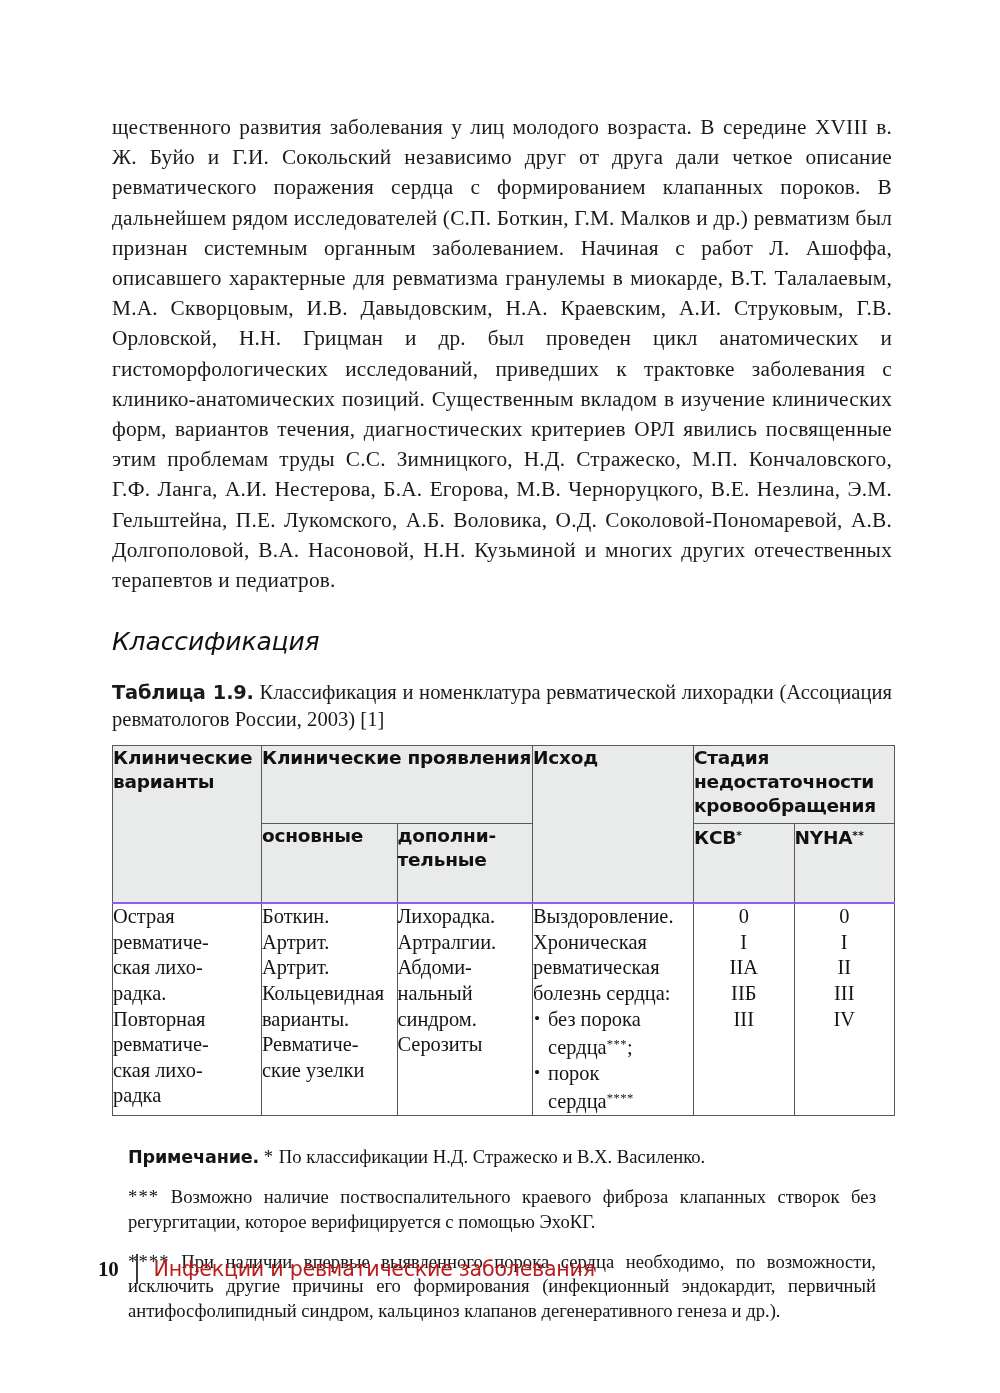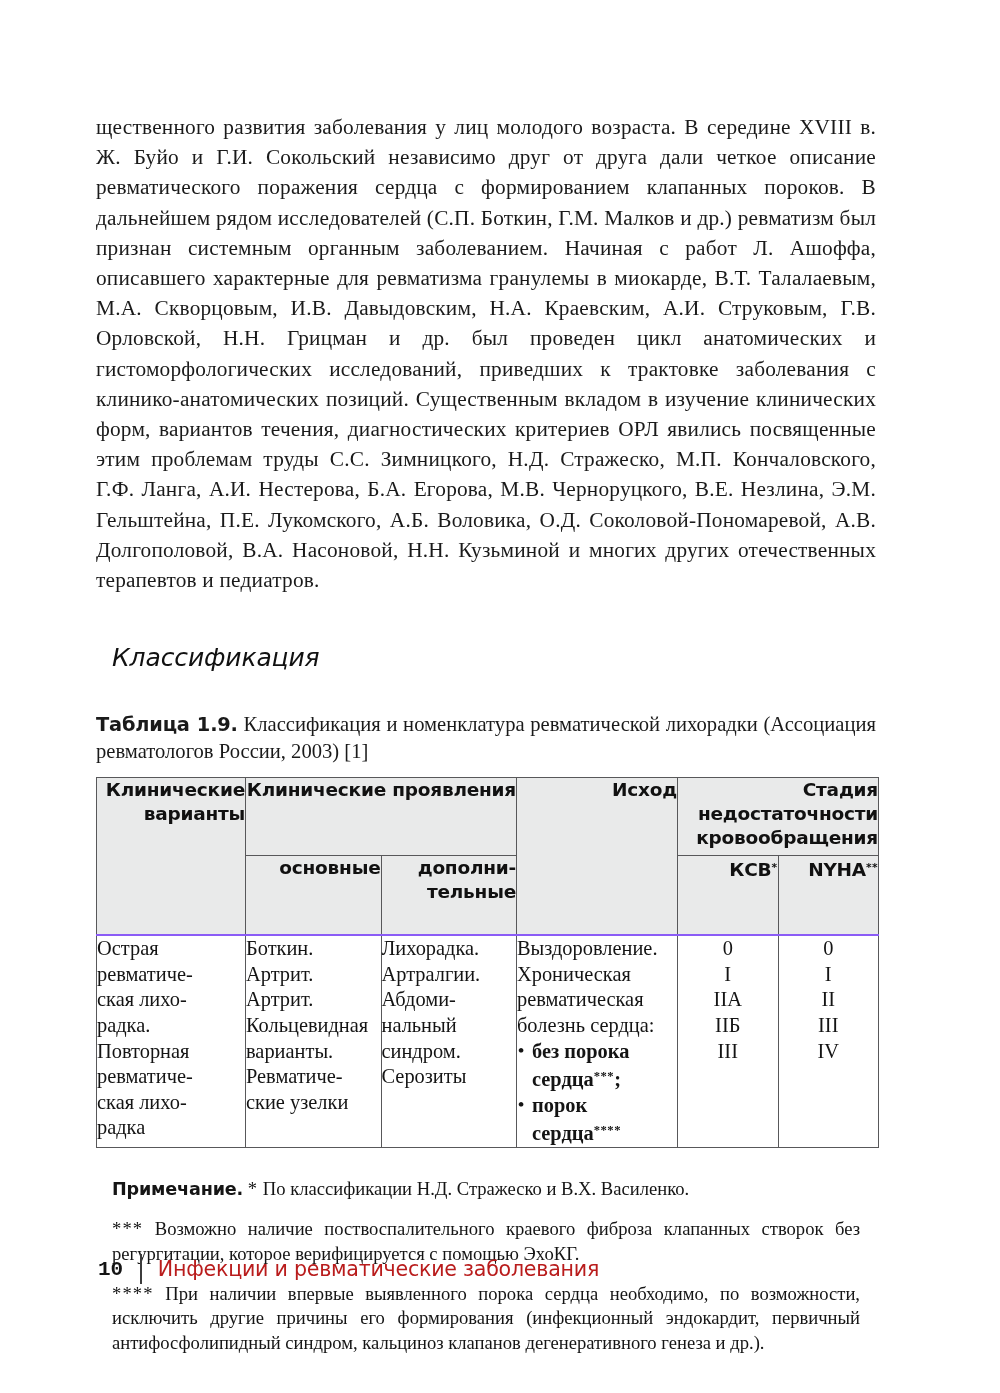--- a/index.html
+++ b/index.html
@@ -11,40 +11,40 @@
     width: 1000px;
     height: 1393px;
     font-family: "Liberation Serif", "DejaVu Serif", serif;
     color: #1a1a1a;
     position: relative;
     overflow: hidden;
   }
 
   .page {
     position: absolute;
-    left: 96px;
+    left: 112px;
     top: 0;
     width: 780px;
   }
 
   
   .body-par {
     margin: 0;
     padding-top: 112px;
     font-size: 21.3px;
     line-height: 30.2px;
     text-align: justify;
     text-align-last: left;
     hyphens: manual;
     letter-spacing: 0.01em;
   }
 
   
   .section-heading {
-    margin: 16px;
+    margin: 0;
     padding-top: 32px;
     font-family: "DejaVu Sans", "Liberation Sans", sans-serif;
     font-style: italic;
     font-weight: 400;
     font-size: 25px;
     line-height: 30px;
     color: #111;
     letter-spacing: -0.005em;
   }
 
@@ -78,21 +78,21 @@
     border: 1px solid #58585a;
     vertical-align: top;
     padding: 0;
   }
   thead td {
     background: #e9eaea;
     font-family: "DejaVu Sans", "Liberation Sans", sans-serif;
     font-weight: bold;
     font-size: 18.5px;
     line-height: 24px;
-    text-align: right;
+    text-align: left;
     vertical-align: middle;
     color: #111;
     letter-spacing: -0.012em;
     padding: 4px 4px;
   }
   thead tr.row-2 td { height: 78px; }
   thead td.h-variants { height: 156px; }
   tbody td {
     font-size: 20.4px;
     line-height: 25.6px;
@@ -118,21 +118,20 @@
     vertical-align: 0.5em;
   }
   .bullets {
     margin: 0;
     padding: 0;
     list-style: none;
   }
   .bullets li {
     position: relative;
     padding-left: 15px;
-    font-weight: bold;
   }
   .bullets li::before {
     content: "\2022";
     position: absolute;
     left: 1px;
     top: -0.04em;
     font-size: 0.86em;
   }
   .stack-line { display: block; }
 
@@ -157,21 +156,21 @@
   
   .footer {
     position: absolute;
     left: 98px;
     top: 1252px;
     display: flex;
     align-items: center;
     height: 34px;
   }
   .folio {
-    font-family: Liberation Mono, monospace;
+    font-family: Liberation Serif, serif;
     font-weight: bold;
     font-size: 21px;
     color: #141414;
     letter-spacing: -0.01em;
   }
   .folio-rule {
     width: 2px;
     height: 30px;
     background: #3c3c3c;
     margin: 0 16px 0 17px;

